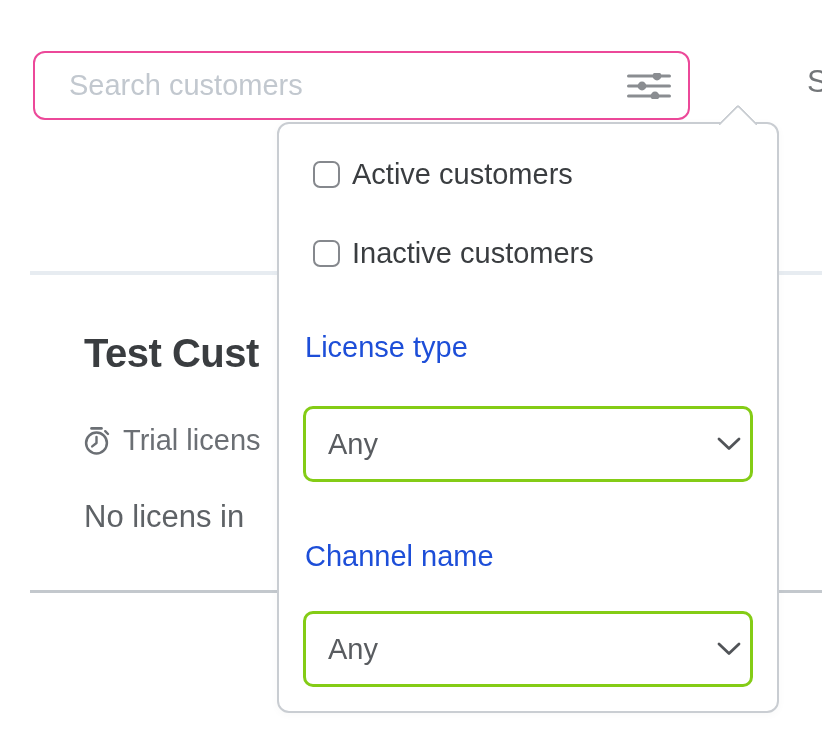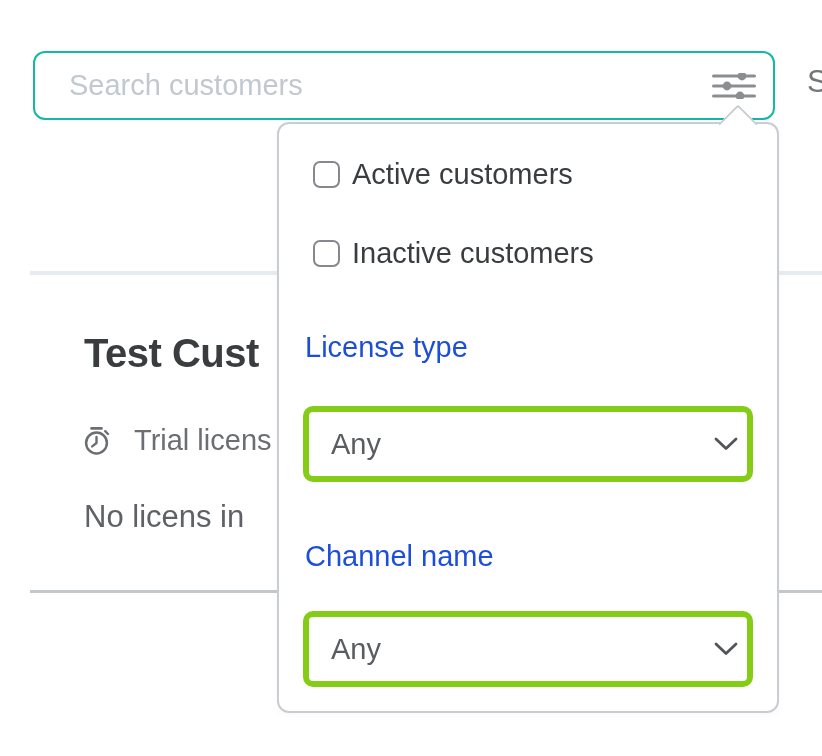--- a/index.html
+++ b/index.html
@@ -2,22 +2,22 @@
 <html><head>
 <meta charset="utf-8">
 <style>
   html,body{margin:0;padding:0;background:#fff;}
   #screen{
     position:relative;width:822px;height:756px;overflow:hidden;background:#fff;
     font-family:"Liberation Sans","DejaVu Sans",sans-serif;color:#3a3d40;
   }
   
   .search-box{
-    position:absolute;left:33px;top:51px;width:742px;height:69px;box-sizing:border-box;
-    border:2px solid #14b8a6;border-radius:12px;background:#fff;z-index:1;
+    position:absolute;left:33px;top:51px;width:657px;height:69px;box-sizing:border-box;
+    border:2px solid #ec4899;border-radius:12px;background:#fff;z-index:1;
   }
   .search-box input{
     position:absolute;left:34px;top:0;width:640px;height:65px;border:none;outline:none;
     font-family:inherit;font-size:29px;color:#3f4246;background:transparent;padding:0;
   }
   .search-box input::placeholder{color:#c2c8cf;opacity:1;}
   .filter-btn{
     position:absolute;right:15px;top:15px;width:48px;height:36px;display:flex;
     align-items:center;justify-content:center;cursor:pointer;background:none;border:none;padding:0;
   }
@@ -26,21 +26,21 @@
     position:absolute;left:807px;top:64px;font-size:31px;color:#737679;z-index:0;white-space:nowrap;
   }
   
   .divider-light{position:absolute;left:30px;top:271px;width:792px;height:4px;background:#e7ecf1;z-index:0;}
   .divider-dark{position:absolute;left:30px;top:590px;width:792px;height:3px;background:#c3c8cd;z-index:0;}
   .customer-name{
     position:absolute;left:84px;top:331px;font-size:40px;font-weight:700;color:#3a3d40;
     white-space:nowrap;z-index:0;letter-spacing:-0.5px;text-align:center;
   }
   .license-row{
-    position:absolute;left:82px;top:424px;display:flex;align-items:center;gap:23px;
+    position:absolute;left:82px;top:424px;display:flex;align-items:center;gap:12px;
     font-size:29px;color:#6b6f74;white-space:nowrap;z-index:0;
   }
   .status-line{
     position:absolute;left:84px;top:499px;font-size:31px;color:#5e6266;white-space:nowrap;z-index:0;
   }
   
   .popover{
     position:absolute;left:277px;top:122px;width:502px;height:591px;box-sizing:border-box;
     background:#fff;border:2px solid #c9cdd2;border-radius:12px;z-index:5;
     box-shadow:0 2px 8px rgba(0,0,0,0.03);
@@ -58,21 +58,21 @@
   .chk-row input[type=checkbox]{
     appearance:none;-webkit-appearance:none;width:27px;height:27px;margin:0;box-sizing:border-box;
     border:2.5px solid #85888d;border-radius:7px;background:#fff;cursor:pointer;flex:0 0 auto;
   }
   .chk-label{font-size:29px;color:#3a3d40;line-height:29px;cursor:pointer;}
   .field-label{position:absolute;left:26px;font-size:29px;color:#1d4ed8;line-height:34px;white-space:nowrap;}
   .label-license{top:206px;}
   .label-channel{top:415px;}
   .select{
     position:absolute;left:24px;width:450px;height:76px;box-sizing:border-box;
-    border:6px solid #84cc16;border-radius:10px;background:#fff;cursor:pointer;
+    border:3px solid #84cc16;border-radius:10px;background:#fff;cursor:pointer;
     display:flex;align-items:center;text-align:center;
   }
   .select.select-license{top:282px;}
   .select.select-channel{top:487px;}
   .select .select-value{font-size:29px;color:#595c60;padding-left:22px;line-height:29px;}
   .select .chevron{position:absolute;right:9px;top:50%;transform:translateY(-50%);}
 </style>
 </head>
 <body>
 

